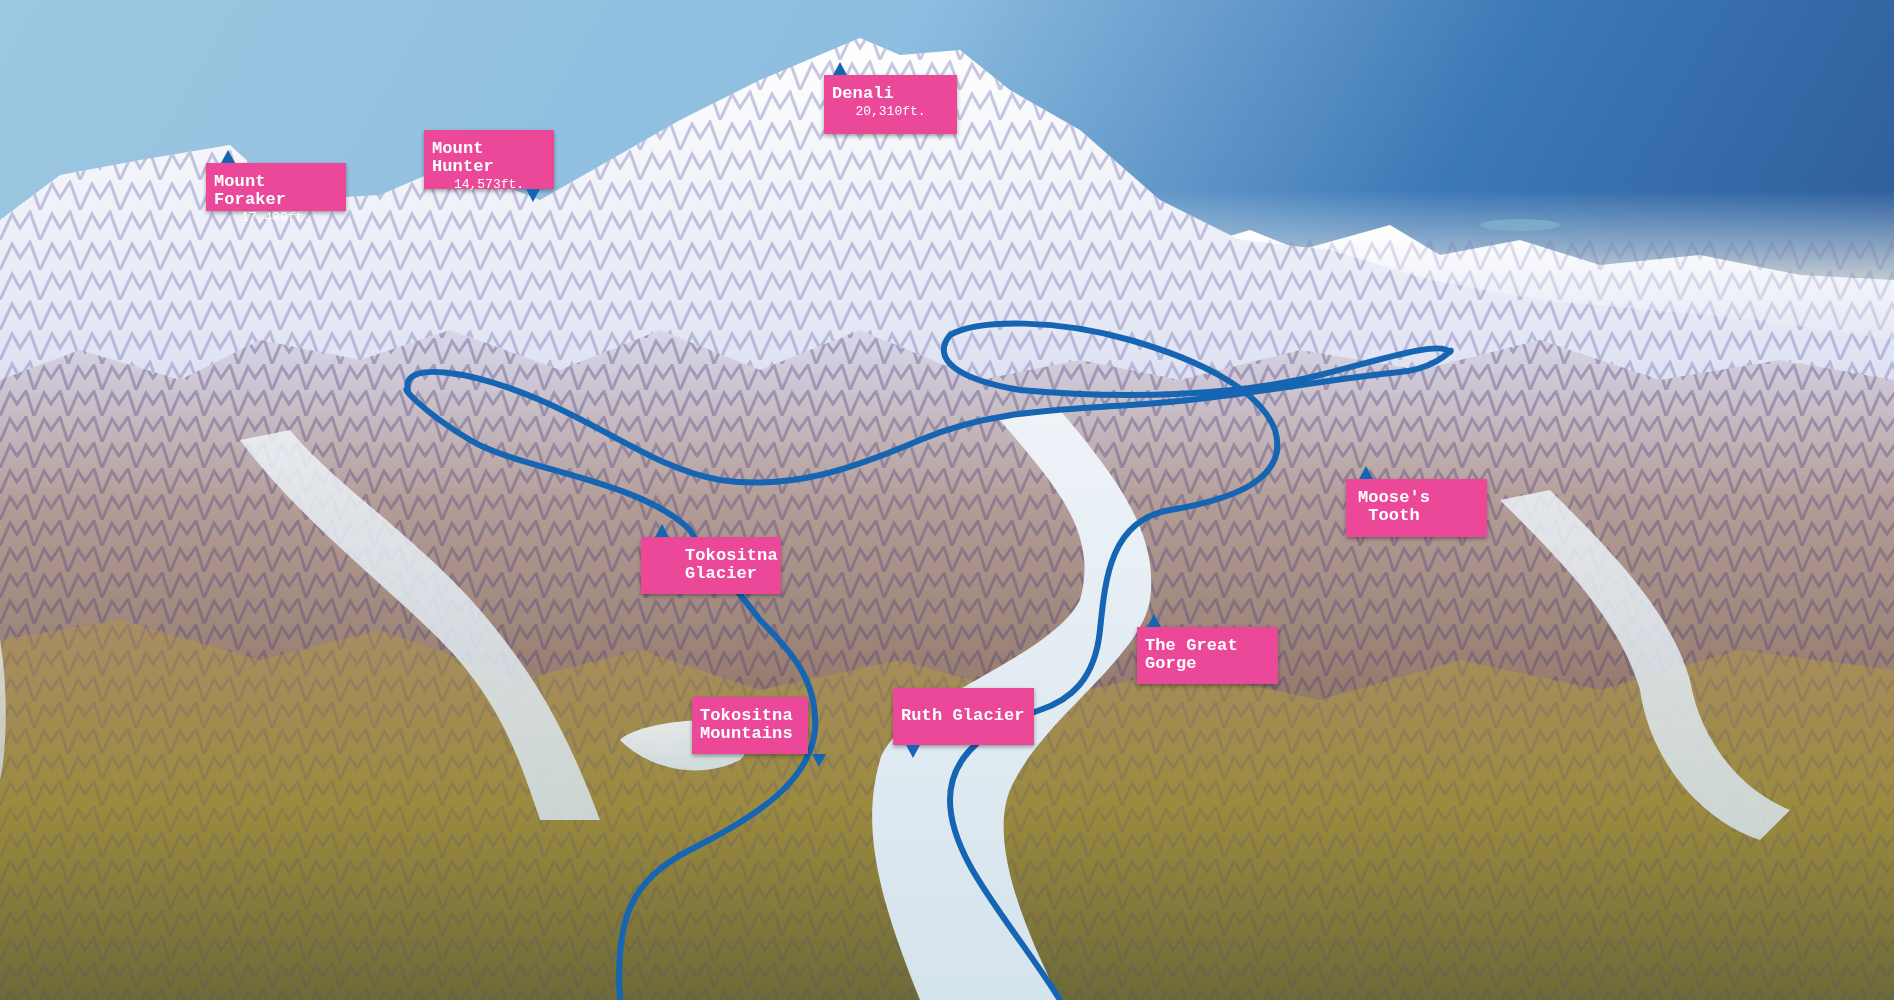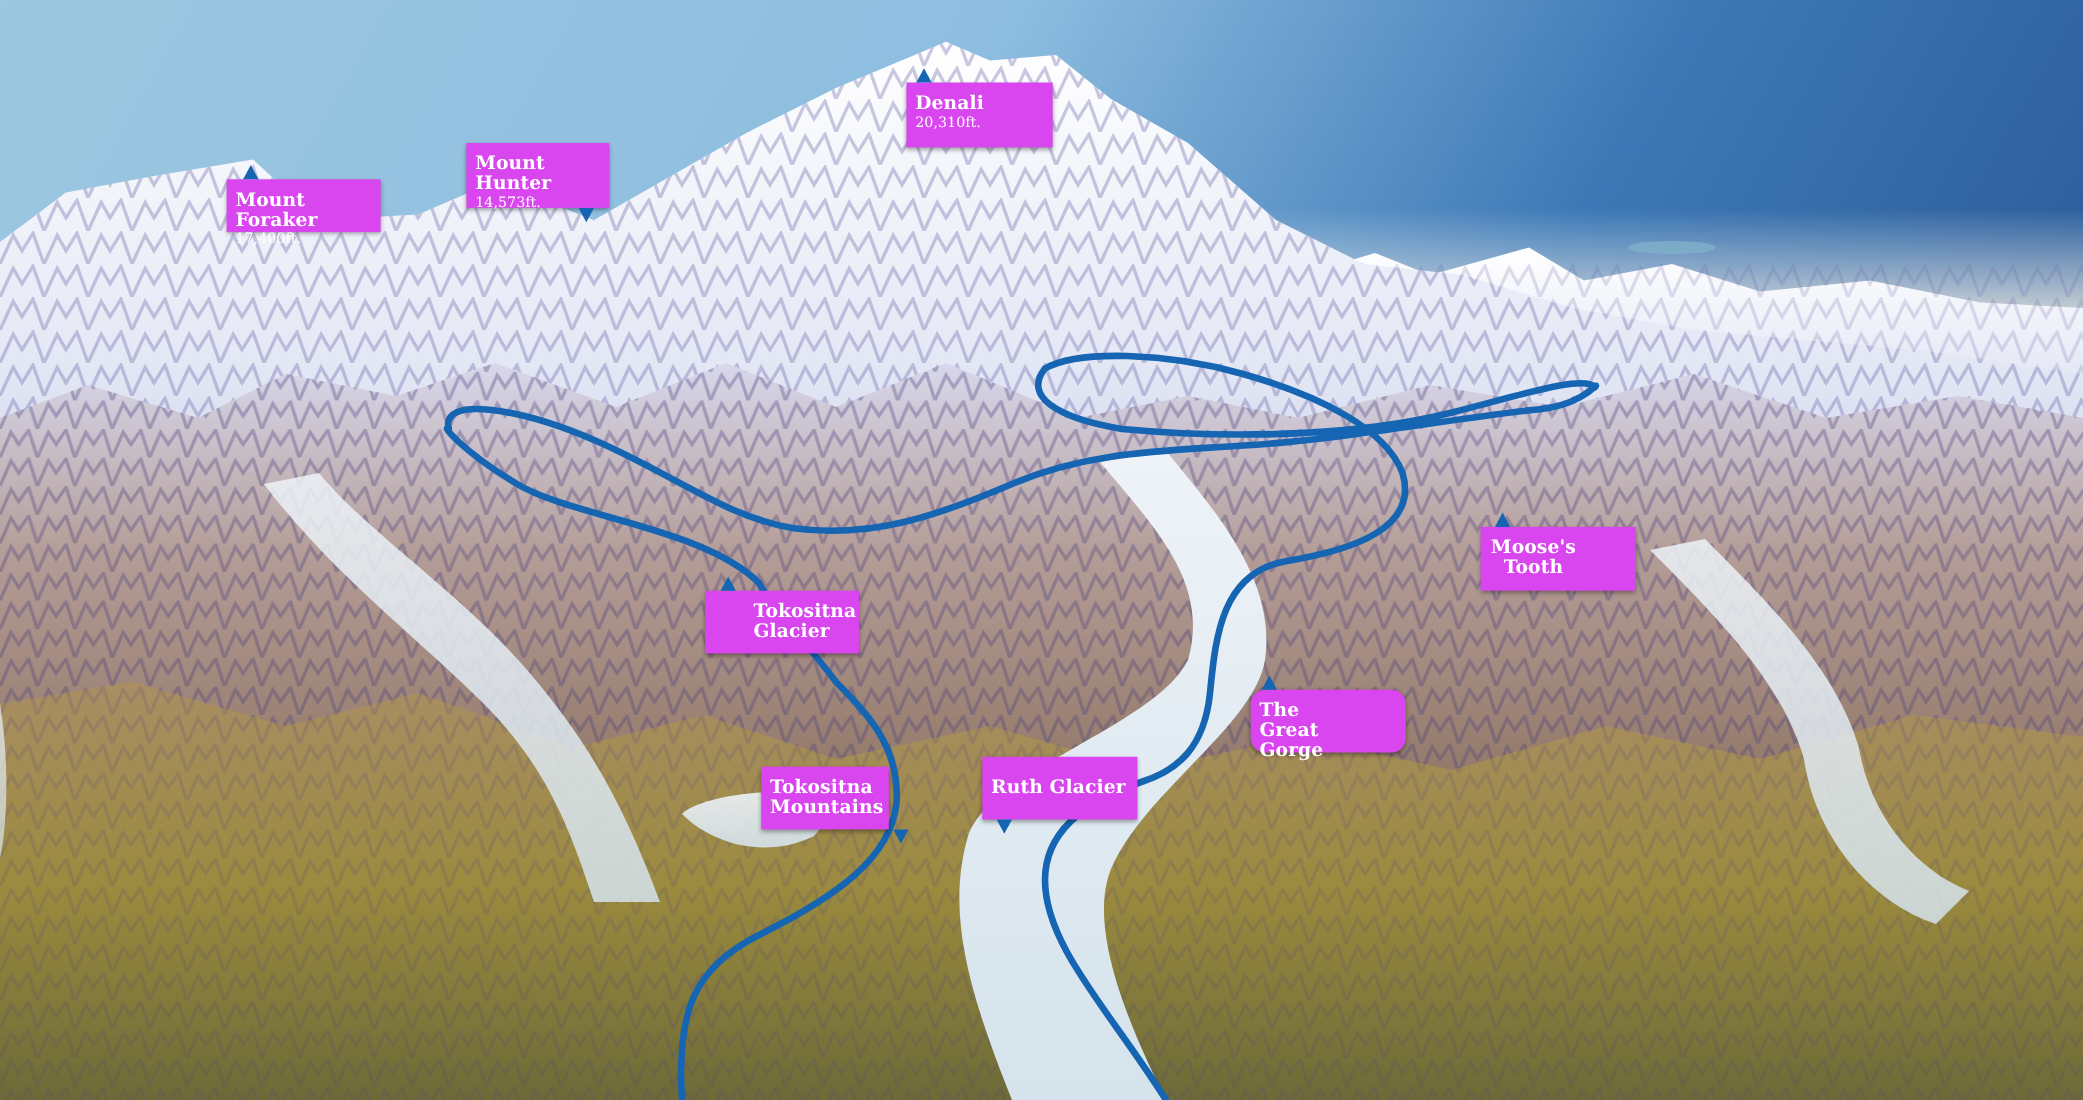--- a/index.html
+++ b/index.html
@@ -1,20 +1,20 @@
 <!DOCTYPE html>
 <html><head>
 <meta charset="utf-8">
 <style>
   html,body{margin:0;padding:0;}
   body{width:1894px;height:1000px;overflow:hidden;position:relative;background:#7fb2d6;font-family:"DejaVu Serif","Liberation Serif",serif;}
   #map{position:absolute;left:0;top:0;width:1894px;height:1000px;}
-  .label{position:absolute;background:#d946ef;color:#fff;box-shadow:0 2px 4px rgba(0,0,0,0.35);padding:10px 8px 8px 8px;box-sizing:border-box;}
+  .label{position:absolute;background:#ec4899;color:#fff;box-shadow:0 2px 4px rgba(0,0,0,0.35);padding:10px 8px 8px 8px;box-sizing:border-box;font-family:Liberation Mono, monospace;}
   .label .name{font-weight:bold;font-size:17px;line-height:18px;display:block;letter-spacing:0.1px;}
-  .label .elev{font-size:13px;line-height:18px;display:block;}
+  .label .elev{font-size:13px;line-height:18px;display:block;text-align:center;}
   .ptr{position:absolute;width:0;height:0;border-left:7px solid transparent;border-right:7px solid transparent;}
   .ptr.up{border-bottom:13px solid #1565b3;top:-13px;}
   .ptr.down{border-top:13px solid #1565b3;bottom:-13px;}
 </style>
 </head>
 <body>
 
 <svg id="map" viewBox="0 0 1894 1000" xmlns="http://www.w3.org/2000/svg">
   <defs>
     <linearGradient id="sky" x1="0" y1="0" x2="1" y2="0.3">
@@ -107,21 +107,21 @@
 <div class="label" style="left:692px;top:697px;width:116px;height:57px;">
   <div class="ptr down" style="left:120px;"></div>
   <span class="name" style="width:105px;">Tokositna Mountains</span>
 </div>
 
 <div class="label" style="left:893px;top:688px;width:141px;height:57px;padding-top:19px;">
   <div class="ptr down" style="left:13px;"></div>
   <span class="name">Ruth Glacier</span>
 </div>
 
-<div class="label" style="left:1137px;top:627px;width:141px;height:57px;border-radius:13px;">
+<div class="label" style="left:1137px;top:627px;width:141px;height:57px;">
   <div class="ptr up" style="left:10px;"></div>
   <span class="name" style="width:95px;">The Great Gorge</span>
 </div>
 
 <div class="label" style="left:1346px;top:479px;width:141px;height:58px;">
   <div class="ptr up" style="left:13px;"></div>
   <span class="name" style="width:80px;text-align:center;">Moose's Tooth</span>
 </div>
 
 </body></html>

